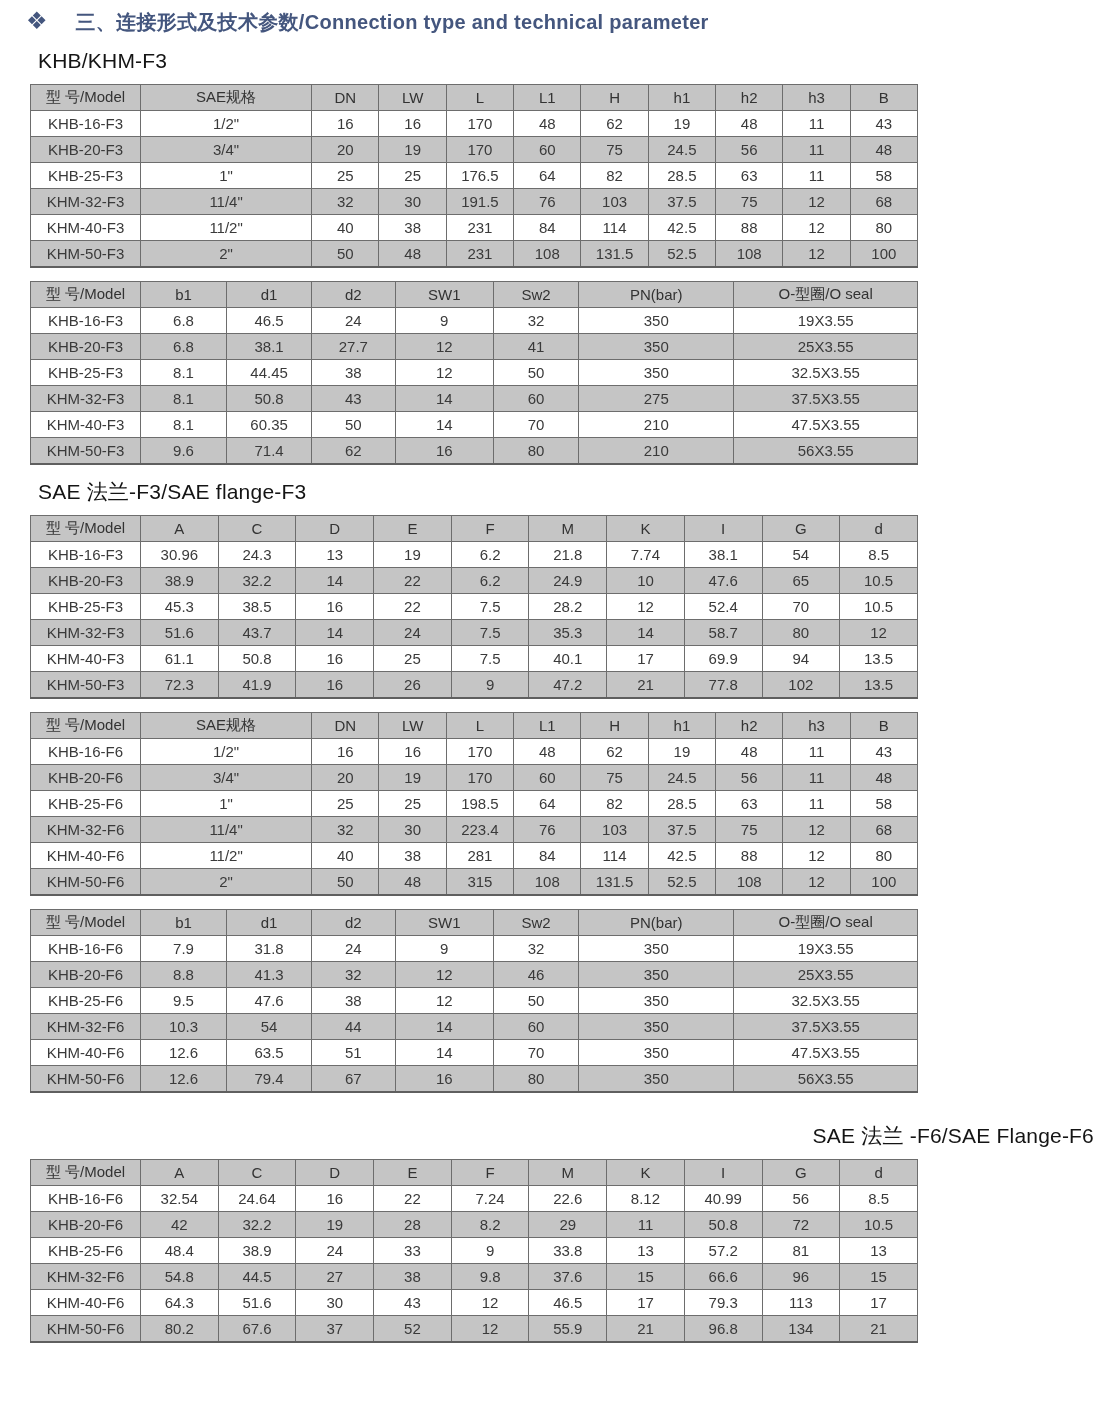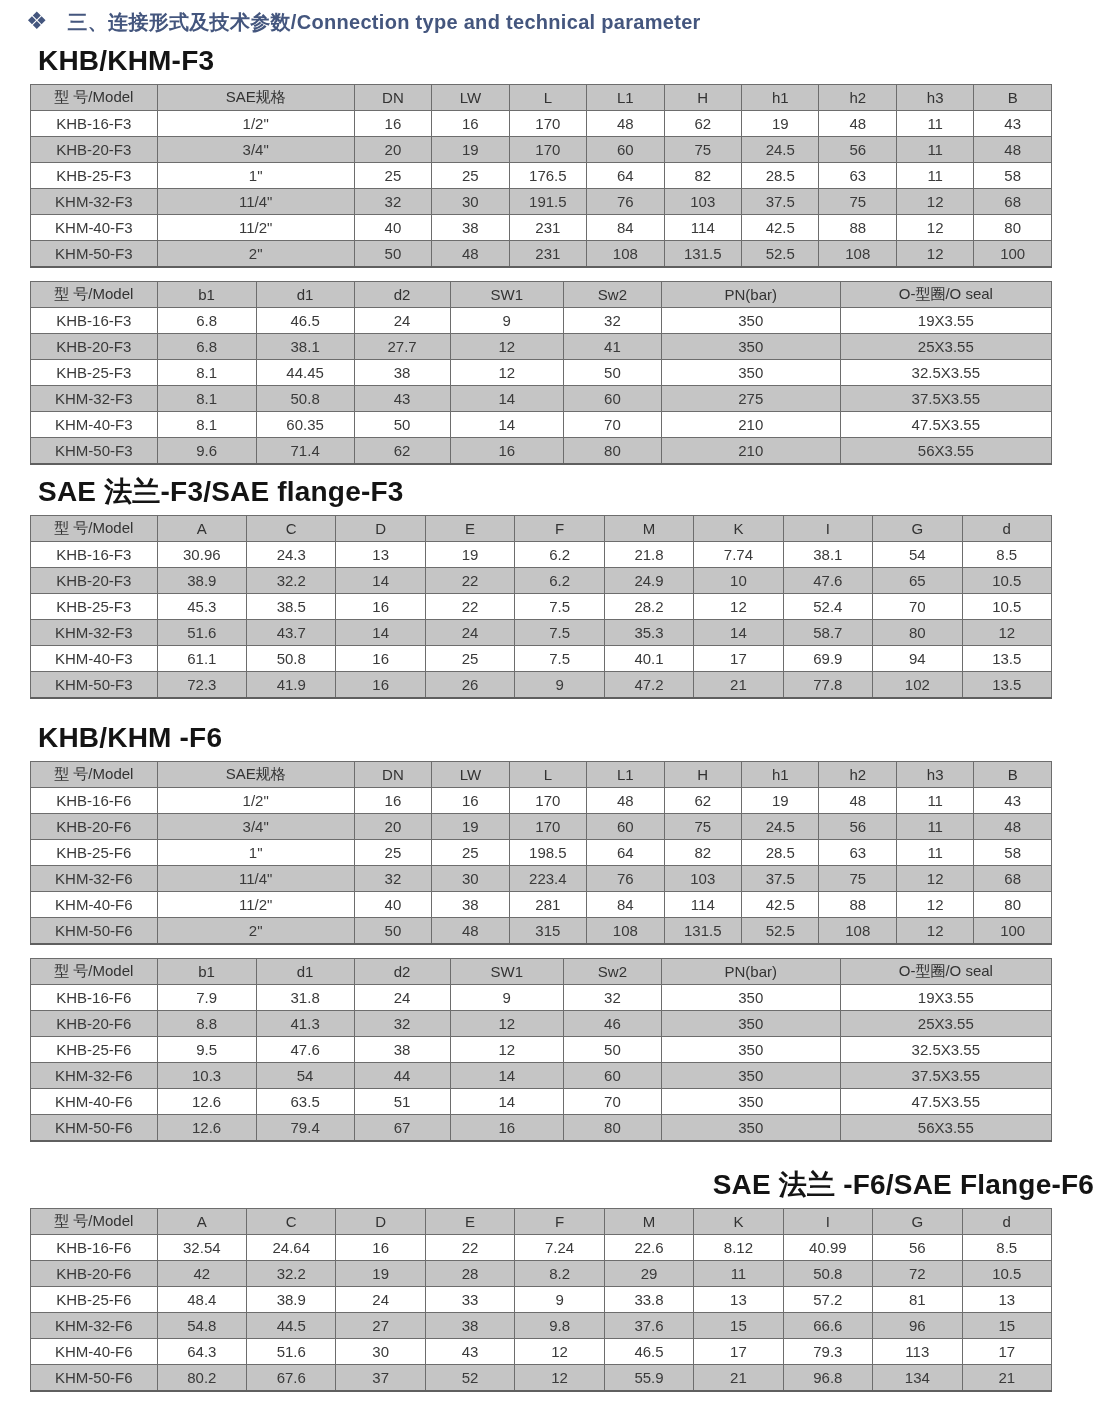--- a/index.html
+++ b/index.html
@@ -26,38 +26,38 @@
     height: 32px;
     margin-left: -16px;
     padding-left: 12px;
   }
   .title-icon {
     font-size: 24px;
     line-height: 1;
     transform: translateY(-1px);
   }
   .title-text {
-    margin: 8px;
+    margin: 16px;
     font-size: 20px;
     font-weight: bold;
     letter-spacing: 0.3px;
     white-space: nowrap;
   }
   .section-heading {
     margin: 0 0 9px 8px;
-    font-size: 28px;
-    font-weight: bold;
+    font-size: 21px;
+    font-weight: normal;
     color: #141414;
     letter-spacing: 0.2px;
     line-height: 28px;
   }
   table.param-table {
     border-collapse: collapse;
     table-layout: fixed;
-    width: 1022px;
+    width: 888px;
     margin: 0 0 13px 0;
     border: 1px solid #5f5f5f;
     border-bottom-width: 2px;
   }
   .param-table th, .param-table td {
     border: 1px solid #6d6d6d;
     height: 25px;
     padding: 0 2px;
     text-align: center;
     vertical-align: middle;
@@ -384,21 +384,20 @@
             <td>26</td>
             <td>9</td>
             <td>47.2</td>
             <td>21</td>
             <td>77.8</td>
             <td>102</td>
             <td>13.5</td>
           </tr>
         </tbody>
       </table>
-      <h2 class="section-heading" style="margin-top: 25px;">KHB/KHM -F6</h2>
       <table class="param-table">
         <colgroup>
           <col style="width: 12.4%;">
           <col style="width: 19.3%;">
           <col style="width: 7.589%;">
           <col style="width: 7.589%;">
           <col style="width: 7.589%;">
           <col style="width: 7.589%;">
           <col style="width: 7.589%;">
           <col style="width: 7.589%;">

